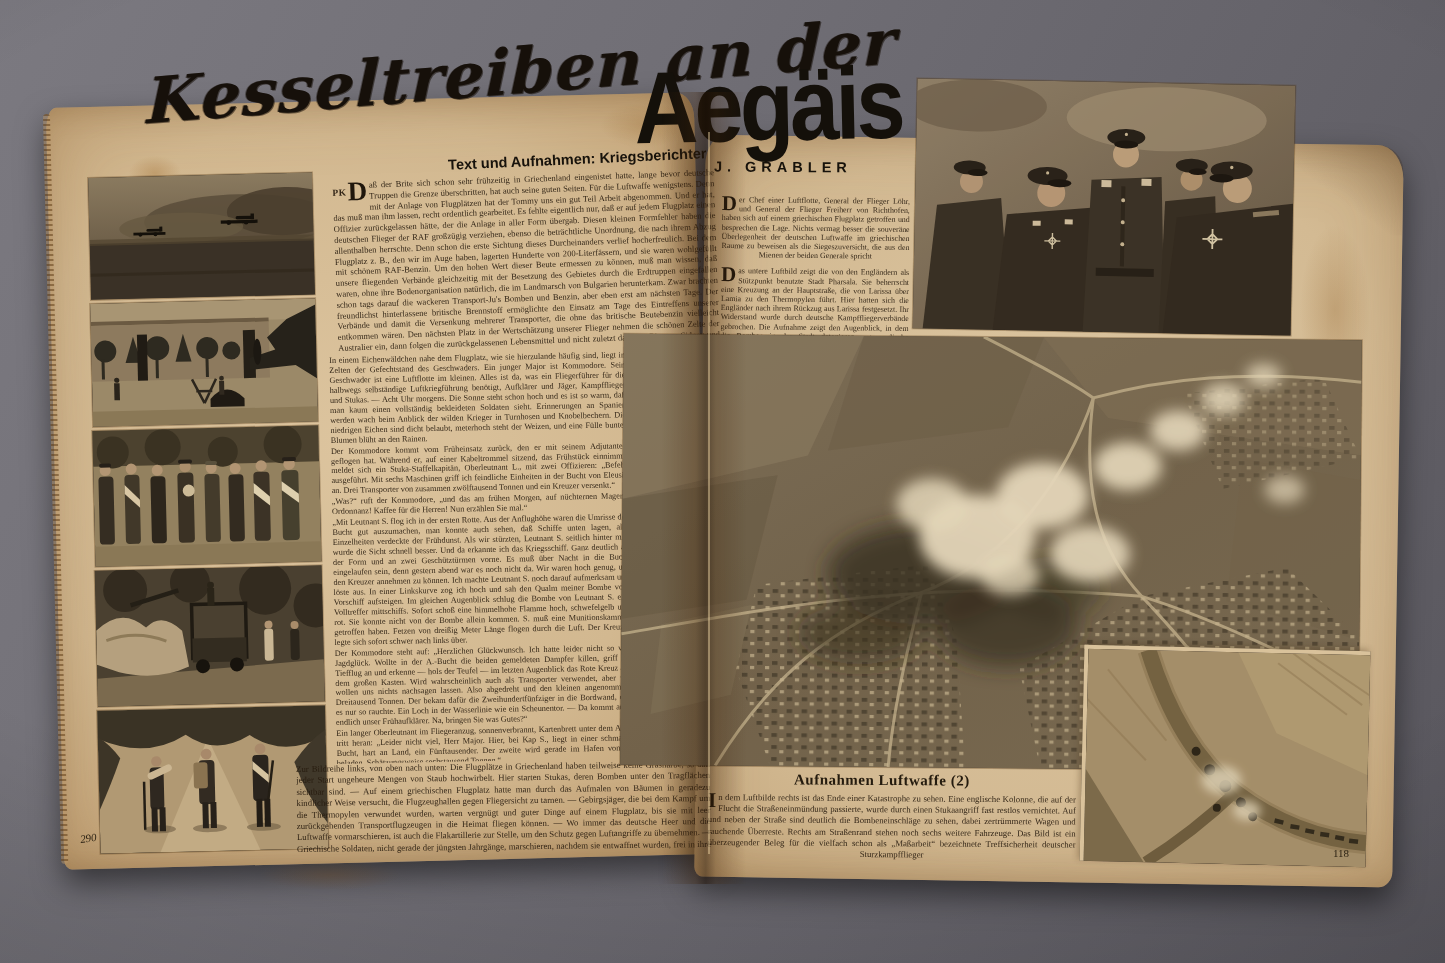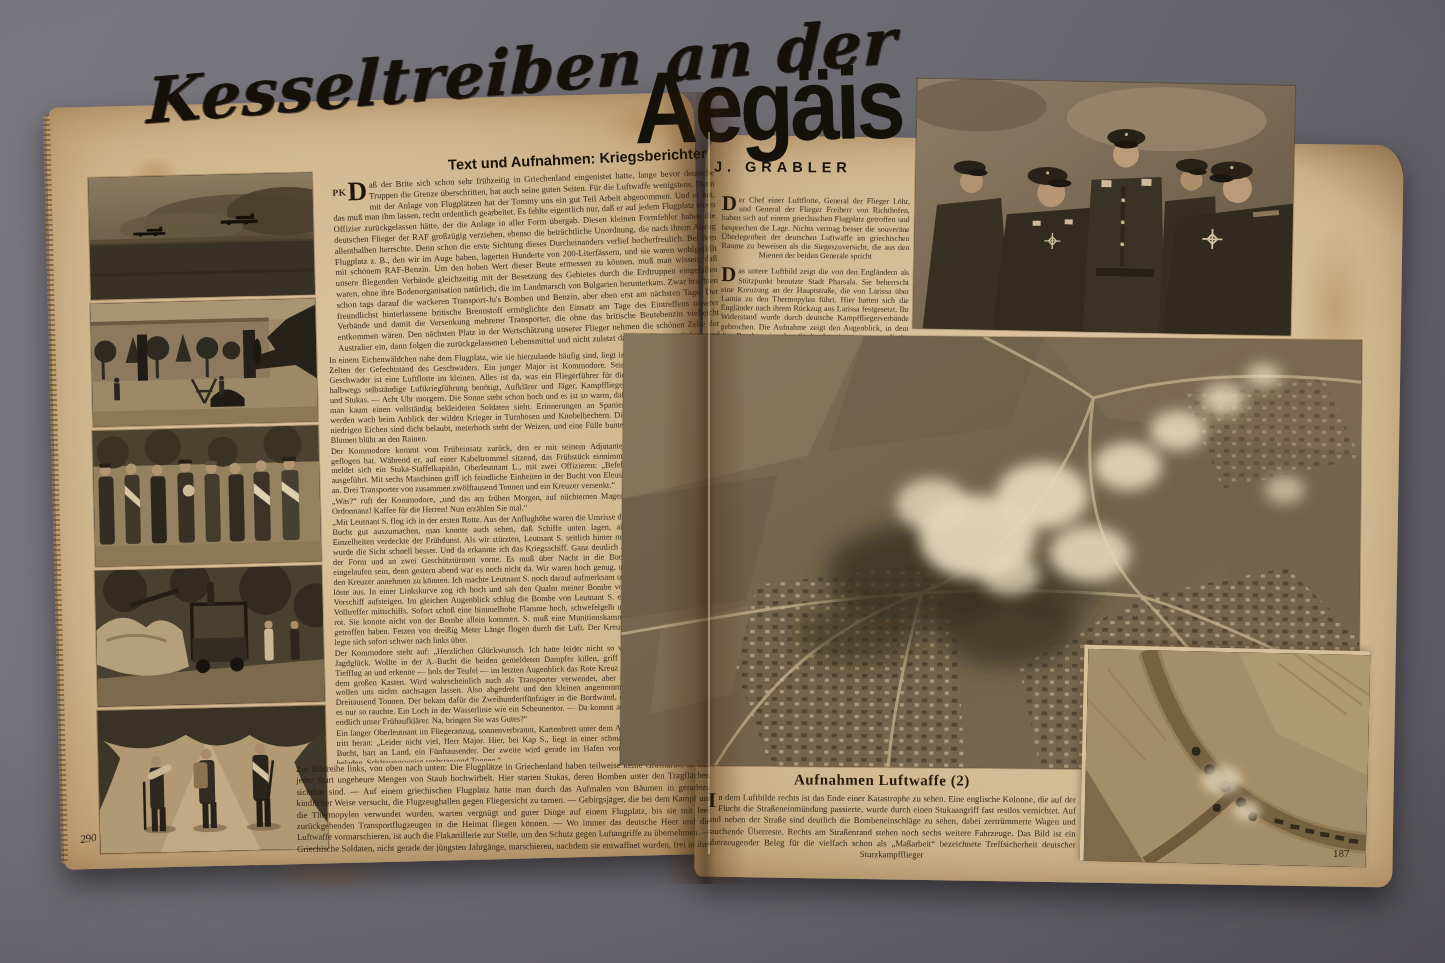--- a/index.html
+++ b/index.html
@@ -496,17 +496,17 @@
       <rect width="282" height="212" fill="#8a7452" opacity=".1"></rect>
     </svg>
   </div>
 
   <div class="caption-luftwaffe">Aufnahmen Luftwaffe (2)</div>
 
   <div class="coltext caption-bottomright">
     <span class="dropcap small">I</span><span>n dem Luftbilde rechts ist das Ende einer Katastrophe zu sehen. Eine englische Kolonne, die auf der Flucht die Straßeneinmündung passierte, wurde durch einen Stukaangriff fast restlos vernichtet. Auf und neben der Straße sind deutlich die Bombeneinschläge zu sehen, dabei zertrümmerte Wagen und rauchende Überreste. Rechts am Straßenrand stehen noch sechs weitere Fahrzeuge. Das Bild ist ein überzeugender Beleg für die vielfach schon als „Maßarbeit“ bezeichnete Treffsicherheit deutscher Sturzkampfflieger</span>
   </div>
 
-  <div class="pagenum num291">187</div>
+  <div class="pagenum num291">118</div>
 
   <div class="gutter"></div>
 
 </div>
 
 </body></html>

